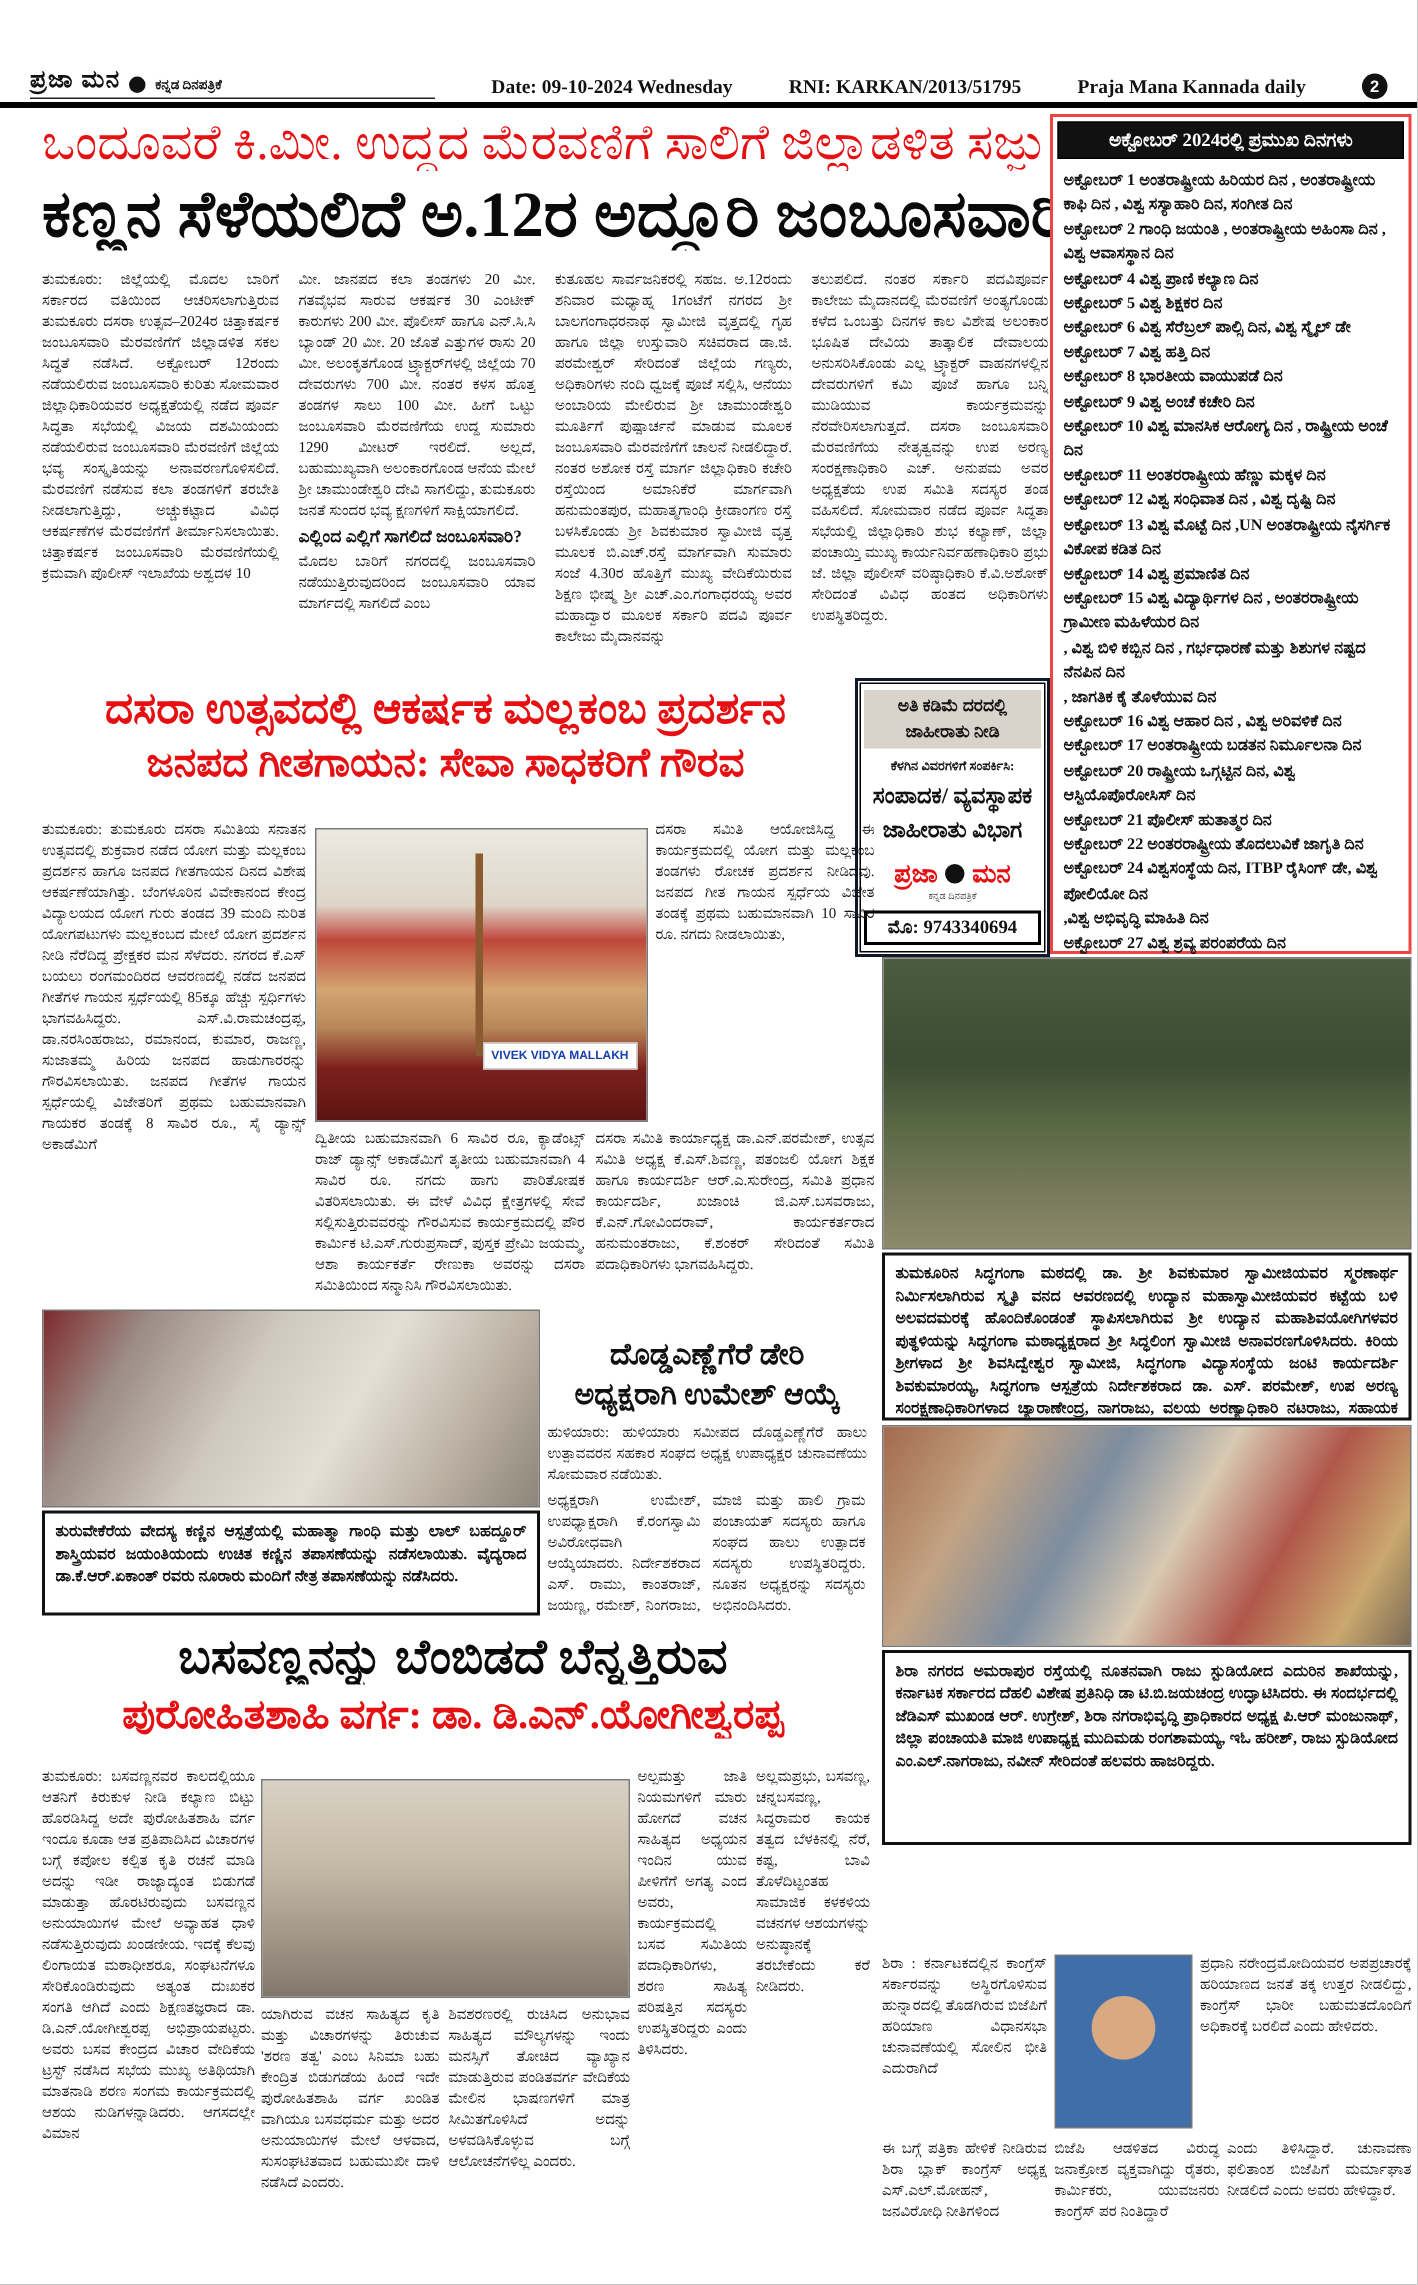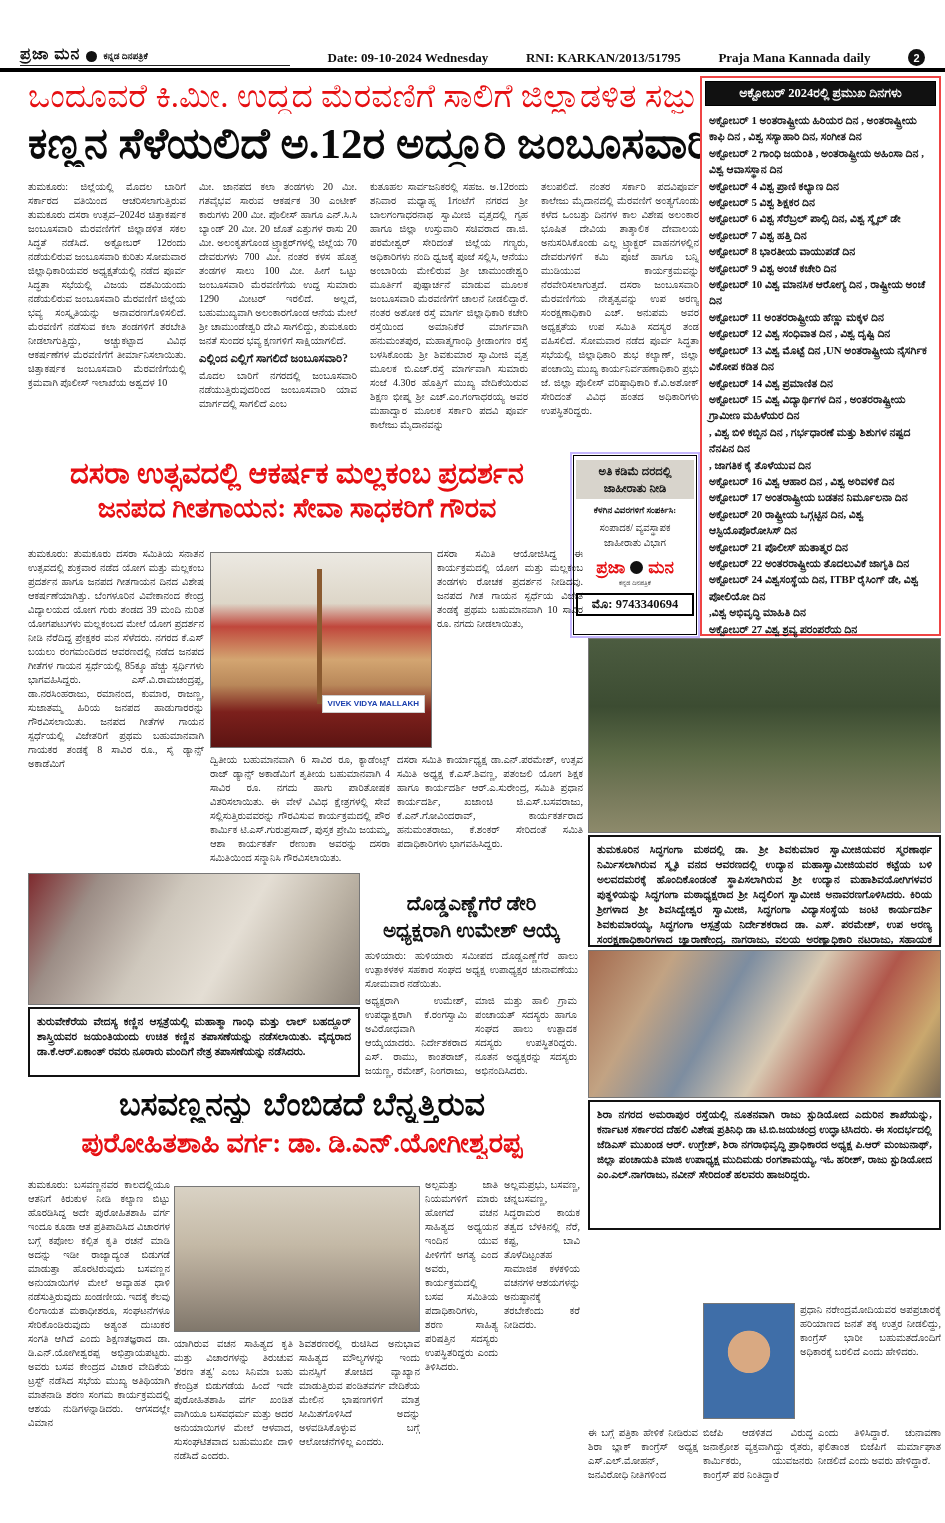--- a/index.html
+++ b/index.html
@@ -24,25 +24,25 @@
   .days-title{background:#111;color:#fff;font-weight:bold;font-size:12.5px;text-align:center;padding:4px 2px;border:1px solid #000;}
   .days-list{padding:6px 4px 0 4px;font-size:10.8px;font-weight:600;line-height:1.52;}
   
   .col{font-size:10px;text-align:justify;line-height:1.4;overflow:hidden;}
   .subhead{font-weight:bold;font-size:11.5px;margin:4px 0;text-align:left;}
   
   .dasara-h{left:28px;top:455px;width:538px;text-align:center;color:#e60f12;font-weight:bold;}
   .dasara-h .l1{font-size:29px;line-height:1.25;}
   .dasara-h .l2{font-size:27px;line-height:1.3;}
   
-  .ad-box{left:570px;top:452px;width:130px;height:186px;border:2px solid #c4b5fd;box-shadow:0 0 0 1px #fff inset,0 0 0 2px #000 inset;
+  .ad-box{left:570px;top:452px;width:130px;height:186px;border:2px solid #0f172a;box-shadow:0 0 0 1px #fff inset,0 0 0 2px #000 inset;
           box-sizing:border-box;text-align:center;padding:6px 4px 4px 4px;}
   .ad-l12{background:#d8d4cc;font-weight:bold;font-size:11.5px;line-height:1.45;padding:3px 1px;}
   .ad-l3{font-weight:bold;font-size:8.6px;margin-top:6px;}
-  .ad-l45{font-weight:normal;font-size:10px;line-height:1.5;margin-top:4px;}
+  .ad-l45{font-weight:bold;font-size:15px;line-height:1.5;margin-top:4px;}
   .ad-brand{margin-top:8px;color:#e60f12;font-weight:bold;font-size:17px;display:flex;align-items:center;justify-content:center;gap:4px;}
   .ad-brand .logo-dot{width:13px;height:13px;}
   .ad-sub{font-size:6.5px;color:#333;margin-top:1px;}
   .ad-phone{border:2px solid #000;margin-top:6px;font-weight:bold;font-size:12.5px;padding:2px 0;font-family:"Liberation Serif",serif;}
   
   .photo{position:absolute;overflow:hidden;border:1px solid #777;box-sizing:border-box;padding-left:36px;}
   .ph-mallakhamb{background:linear-gradient(180deg,#ece9e2 0%,#ddd6c8 26%,#c0473c 38%,#d3a571 55%,#b9885a 68%,#7c201c 82%,#5c1412 100%);}
   .pole{position:absolute;left:48%;top:8%;width:5px;height:70%;background:#8a5a30;}
   .overlay-label{position:absolute;right:6px;bottom:34px;background:#fff;color:#1a3fae;font-family:"Liberation Sans",sans-serif;
                  font-weight:bold;font-size:8px;padding:3px 5px;line-height:1.3;border:1px solid #ccc;text-align:left;}
@@ -159,21 +159,21 @@
   <div class="abs col" style="left:437px;top:547px;width:146px;height:200px;">ದಸರಾ ಸಮಿತಿ ಆಯೋಜಿಸಿದ್ದ ಈ ಕಾರ್ಯಕ್ರಮದಲ್ಲಿ ಯೋಗ ಮತ್ತು ಮಲ್ಲಕಂಬ ತಂಡಗಳು ರೋಚಕ ಪ್ರದರ್ಶನ ನೀಡಿದವು. ಜನಪದ ಗೀತ ಗಾಯನ ಸ್ಪರ್ಧೆಯ ವಿಜೇತ ತಂಡಕ್ಕೆ ಪ್ರಥಮ ಬಹುಮಾನವಾಗಿ 10 ಸಾವಿರ ರೂ. ನಗದು ನೀಡಲಾಯಿತು,</div>
   <div class="abs col" style="left:210px;top:753px;width:180px;height:118px;">ದ್ವಿತೀಯ ಬಹುಮಾನವಾಗಿ 6 ಸಾವಿರ ರೂ, ಕ್ಯಾಡೆಂಟ್ಸ್ ರಾಜ್ ಡ್ಯಾನ್ಸ್ ಅಕಾಡೆಮಿಗೆ ತೃತೀಯ ಬಹುಮಾನವಾಗಿ 4 ಸಾವಿರ ರೂ. ನಗದು ಹಾಗು ಪಾರಿತೋಷಕ ವಿತರಿಸಲಾಯಿತು. ಈ ವೇಳೆ ವಿವಿಧ ಕ್ಷೇತ್ರಗಳಲ್ಲಿ ಸೇವೆ ಸಲ್ಲಿಸುತ್ತಿರುವವರನ್ನು ಗೌರವಿಸುವ ಕಾರ್ಯಕ್ರಮದಲ್ಲಿ ಪೌರ ಕಾರ್ಮಿಕ ಟಿ.ಎಸ್.ಗುರುಪ್ರಸಾದ್, ಪುಸ್ತಕ ಪ್ರೇಮಿ ಜಯಮ್ಮ, ಆಶಾ ಕಾರ್ಯಕರ್ತೆ ರೇಣುಕಾ ಅವರನ್ನು ದಸರಾ ಸಮಿತಿಯಿಂದ ಸನ್ಮಾನಿಸಿ ಗೌರವಿಸಲಾಯಿತು.</div>
   <div class="abs col" style="left:397px;top:753px;width:186px;height:118px;">ದಸರಾ ಸಮಿತಿ ಕಾರ್ಯಾಧ್ಯಕ್ಷ ಡಾ.ಎನ್.ಪರಮೇಶ್, ಉತ್ಸವ ಸಮಿತಿ ಅಧ್ಯಕ್ಷ ಕೆ.ಎಸ್.ಶಿವಣ್ಣ, ಪತಂಜಲಿ ಯೋಗ ಶಿಕ್ಷಕ ಹಾಗೂ ಕಾರ್ಯದರ್ಶಿ ಆರ್.ಎ.ಸುರೇಂದ್ರ, ಸಮಿತಿ ಪ್ರಧಾನ ಕಾರ್ಯದರ್ಶಿ, ಖಜಾಂಚಿ ಜಿ.ಎಸ್.ಬಸವರಾಜು, ಕೆ.ಎನ್.ಗೋವಿಂದರಾವ್, ಕಾರ್ಯಕರ್ತರಾದ ಹನುಮಂತರಾಜು, ಕೆ.ಶಂಕರ್ ಸೇರಿದಂತೆ ಸಮಿತಿ ಪದಾಧಿಕಾರಿಗಳು ಭಾಗವಹಿಸಿದ್ದರು.</div>
 
   <div class="photo ph-eye" style="left:28px;top:873px;width:332px;height:132px;"></div>
   <div class="abs caption-box" style="left:28px;top:1007px;width:332px;height:70px;">ತುರುವೇಕೆರೆಯ ವೇದಸ್ಯ ಕಣ್ಣಿನ ಆಸ್ಪತ್ರೆಯಲ್ಲಿ ಮಹಾತ್ಮಾ ಗಾಂಧಿ ಮತ್ತು ಲಾಲ್ ಬಹದ್ದೂರ್ ಶಾಸ್ತ್ರಿಯವರ ಜಯಂತಿಯಂದು ಉಚಿತ ಕಣ್ಣಿನ ತಪಾಸಣೆಯನ್ನು ನಡೆಸಲಾಯಿತು. ವೈದ್ಯರಾದ ಡಾ.ಕೆ.ಆರ್.ಏಕಾಂತ್ ರವರು ನೂರಾರು ಮಂದಿಗೆ ನೇತ್ರ ತಪಾಸಣೆಯನ್ನು ನಡೆಸಿದರು.</div>
 
   <div class="abs" style="left:365px;top:890px;width:213px;height:190px;overflow:hidden;">
     <div class="umesh-h">ದೊಡ್ಡಎಣ್ಣೆಗೆರೆ ಡೇರಿ</div>
     <div class="umesh-h">ಅಧ್ಯಕ್ಷರಾಗಿ ಉಮೇಶ್ ಆಯ್ಕೆ</div>
-    <div class="col" style="margin-top:5px;">ಹುಳಿಯಾರು: ಹುಳಿಯಾರು ಸಮೀಪದ ದೊಡ್ಡಎಣ್ಣೆಗೆರೆ ಹಾಲು ಉತ್ಪಾಕಳಕಳ ಸಹಕಾರ ಸಂಘದ ಅಧ್ಯಕ್ಷ ಉಪಾಧ್ಯಕ್ಷರ ಚುನಾವಣೆಯು ಸೋಮವಾರ ನಡೆಯಿತು.</div>
+    <div class="col" style="margin-top:5px;">ಹುಳಿಯಾರು: ಹುಳಿಯಾರು ಸಮೀಪದ ದೊಡ್ಡಎಣ್ಣೆಗೆರೆ ಹಾಲು ಉತ್ಪಾವವರನ ಸಹಕಾರ ಸಂಘದ ಅಧ್ಯಕ್ಷ ಉಪಾಧ್ಯಕ್ಷರ ಚುನಾವಣೆಯು ಸೋಮವಾರ ನಡೆಯಿತು.</div>
     <div style="display:flex;gap:8px;margin-top:3px;">
       <div class="col" style="width:102px;">ಅಧ್ಯಕ್ಷರಾಗಿ ಉಮೇಶ್, ಉಪಧ್ಯಾಕ್ಷರಾಗಿ ಕೆ.ರಂಗಸ್ವಾಮಿ ಅವಿರೋಧವಾಗಿ ಆಯ್ಕೆಯಾದರು. ನಿರ್ದೇಶಕರಾದ ಎಸ್. ರಾಮು, ಕಾಂತರಾಜ್, ಜಯಣ್ಣ, ರಮೇಶ್, ನಿಂಗರಾಜು, ಮುನಿಯಪ್ಪ, ಚಿದಾನಂದ್, ಕೆಂಪಯ್ಯ ಹಾಗೂ ಬಿಜೆಪಿ ಮುಖಂಡರು</div>
       <div class="col" style="width:102px;">ಮಾಜಿ ಮತ್ತು ಹಾಲಿ ಗ್ರಾಮ ಪಂಚಾಯತ್ ಸದಸ್ಯರು ಹಾಗೂ ಸಂಘದ ಹಾಲು ಉತ್ಪಾದಕ ಸದಸ್ಯರು ಉಪಸ್ಥಿತರಿದ್ದರು. ನೂತನ ಅಧ್ಯಕ್ಷರನ್ನು ಸದಸ್ಯರು ಅಭಿನಂದಿಸಿದರು.</div>
     </div>
   </div>
 
   <div class="photo ph-tree" style="left:588px;top:638px;width:353px;height:195px;"></div>
   <div class="abs caption-box" style="left:588px;top:835px;width:353px;height:112px;">ತುಮಕೂರಿನ ಸಿದ್ಧಗಂಗಾ ಮಠದಲ್ಲಿ ಡಾ. ಶ್ರೀ ಶಿವಕುಮಾರ ಸ್ವಾಮೀಜಿಯವರ ಸ್ಮರಣಾರ್ಥ ನಿರ್ಮಿಸಲಾಗಿರುವ ಸ್ಮೃತಿ ವನದ ಆವರಣದಲ್ಲಿ ಉದ್ಯಾನ ಮಹಾಸ್ವಾಮೀಜಿಯವರ ಕಟ್ಟೆಯ ಬಳಿ ಅಲವದಮರಕ್ಕೆ ಹೊಂದಿಕೊಂಡಂತೆ ಸ್ಥಾಪಿಸಲಾಗಿರುವ ಶ್ರೀ ಉದ್ಯಾನ ಮಹಾಶಿವಯೋಗಿಗಳವರ ಪುತ್ಥಳಿಯನ್ನು ಸಿದ್ಧಗಂಗಾ ಮಠಾಧ್ಯಕ್ಷರಾದ ಶ್ರೀ ಸಿದ್ಧಲಿಂಗ ಸ್ವಾಮೀಜಿ ಅನಾವರಣಗೊಳಿಸಿದರು. ಕಿರಿಯ ಶ್ರೀಗಳಾದ ಶ್ರೀ ಶಿವಸಿದ್ವೇಶ್ವರ ಸ್ವಾಮೀಜಿ, ಸಿದ್ಧಗಂಗಾ ವಿದ್ಯಾಸಂಸ್ಥೆಯ ಜಂಟಿ ಕಾರ್ಯದರ್ಶಿ ಶಿವಕುಮಾರಯ್ಯ, ಸಿದ್ಧಗಂಗಾ ಆಸ್ಪತ್ರೆಯ ನಿರ್ದೇಶಕರಾದ ಡಾ. ಎಸ್. ಪರಮೇಶ್, ಉಪ ಅರಣ್ಯ ಸಂರಕ್ಷಣಾಧಿಕಾರಿಗಳಾದ ಚ್ಯಾರಾಣೇಂದ್ರ, ನಾಗರಾಜು, ವಲಯ ಅರಣ್ಯಾಧಿಕಾರಿ ನಟರಾಜು, ಸಹಾಯಕ ಅರಣ್ಯ ಸಂರಕ್ಷಣಾಧಿಕಾರಿ ಮಲ್ಲಿಕಾರ್ಜುನ್, ಸ್ಮೃತಿ ವನದ ಉಸ್ತುವಾರಿ ಕಾರ್ಯದರ್ಶಿ ಹಾಗೂ ನಿವೃತ್ತ ಅರಣ್ಯಾಧಿಕಾರಿ ಚಂದ್ರಪ್ಪ ಮತ್ತಿತರರು ಪಾಲ್ಗೊಂಡಿದ್ದರು</div>
 
   <div class="photo ph-group" style="left:588px;top:950px;width:353px;height:148px;"></div>
@@ -182,19 +182,20 @@
   <div class="abs basav-h1">ಬಸವಣ್ಣನನ್ನು ಬೆಂಬಿಡದೆ ಬೆನ್ನತ್ತಿರುವ</div>
   <div class="abs basav-h2">ಪುರೋಹಿತಶಾಹಿ ವರ್ಗ: ಡಾ. ಡಿ.ಎನ್.ಯೋಗೀಶ್ವರಪ್ಪ</div>
 
   <div class="abs col" style="left:28px;top:1178px;width:142px;height:340px;">ತುಮಕೂರು: ಬಸವಣ್ಣನವರ ಕಾಲದಲ್ಲಿಯೂ ಆತನಿಗೆ ಕಿರುಕುಳ ನೀಡಿ ಕಲ್ಯಾಣ ಬಿಟ್ಟು ಹೊರಡಿಸಿದ್ದ ಅದೇ ಪುರೋಹಿತಶಾಹಿ ವರ್ಗ ಇಂದೂ ಕೂಡಾ ಆತ ಪ್ರತಿಪಾದಿಸಿದ ವಿಚಾರಗಳ ಬಗ್ಗೆ ಕಪೋಲ ಕಲ್ಪಿತ ಕೃತಿ ರಚನೆ ಮಾಡಿ ಅದನ್ನು ಇಡೀ ರಾಜ್ಯಾದ್ಯಂತ ಬಿಡುಗಡೆ ಮಾಡುತ್ತಾ ಹೊರಟಿರುವುದು ಬಸವಣ್ಣನ ಅನುಯಾಯಿಗಳ ಮೇಲೆ ಅವ್ಯಾಹತ ಧಾಳಿ ನಡೆಸುತ್ತಿರುವುದು ಖಂಡಣೀಯ. ಇದಕ್ಕೆ ಕೆಲವು ಲಿಂಗಾಯತ ಮಠಾಧೀಶರೂ, ಸಂಘಟನೆಗಳೂ ಸೇರಿಕೊಂಡಿರುವುದು ಅತ್ಯಂತ ದುಃಖಕರ ಸಂಗತಿ ಆಗಿದೆ ಎಂದು ಶಿಕ್ಷಣತಜ್ಞರಾದ ಡಾ. ಡಿ.ಎನ್.ಯೋಗೀಶ್ವರಪ್ಪ ಅಭಿಪ್ರಾಯಪಟ್ಟರು. ಅವರು ಬಸವ ಕೇಂದ್ರದ ವಿಚಾರ ವೇದಿಕೆಯ ಟ್ರಸ್ಟ್ ನಡೆಸಿದ ಸಭೆಯ ಮುಖ್ಯ ಅತಿಥಿಯಾಗಿ ಮಾತನಾಡಿ ಶರಣ ಸಂಗಮ ಕಾರ್ಯಕ್ರಮದಲ್ಲಿ ಆಶಯ ನುಡಿಗಳನ್ನಾಡಿದರು. ಆಗಸದಲ್ಲೇ ವಿಮಾನ</div>
   <div class="photo ph-event" style="left:174px;top:1186px;width:246px;height:146px;"></div>
   <div class="abs col" style="left:174px;top:1337px;width:119px;height:181px;">ಯಾಗಿರುವ ವಚನ ಸಾಹಿತ್ಯದ ಕೃತಿ ಮತ್ತು ವಿಚಾರಗಳನ್ನು ತಿರುಚುವ 'ಶರಣ ತತ್ವ' ಎಂಬ ಸಿನಿಮಾ ಬಹು ಕೇಂದ್ರಿತ ಬಿಡುಗಡೆಯ ಹಿಂದೆ ಇದೇ ಪುರೋಹಿತಶಾಹಿ ವರ್ಗ ಖಂಡಿತ ವಾಗಿಯೂ ಬಸವಧರ್ಮ ಮತ್ತು ಅದರ ಅನುಯಾಯಿಗಳ ಮೇಲೆ ಆಳವಾದ, ಸುಸಂಘಟಿತವಾದ ಬಹುಮುಖೀ ದಾಳಿ ನಡೆಸಿದೆ ಎಂದರು.</div>
   <div class="abs col" style="left:299px;top:1337px;width:121px;height:181px;">ಶಿವಶರಣರಲ್ಲಿ ರುಚಿಸಿದ ಅನುಭಾವ ಸಾಹಿತ್ಯದ ಮೌಲ್ಯಗಳನ್ನು ಇಂದು ಮನಸ್ಸಿಗೆ ತೋಚಿದ ವ್ಯಾಖ್ಯಾನ ಮಾಡುತ್ತಿರುವ ಪಂಡಿತವರ್ಗ ವೇದಿಕೆಯ ಮೇಲಿನ ಭಾಷಣಗಳಿಗೆ ಮಾತ್ರ ಸೀಮಿತಗೊಳಿಸಿದೆ ಅದನ್ನು ಅಳವಡಿಸಿಕೊಳ್ಳುವ ಬಗ್ಗೆ ಆಲೋಚನೆಗಳಿಲ್ಲ ಎಂದರು.</div>
   <div class="abs col" style="left:425px;top:1178px;width:73px;height:340px;">ಅಲ್ಪಮತ್ತು ಜಾತಿ ನಿಯಮಗಳಿಗೆ ಮಾರು ಹೋಗದೆ ವಚನ ಸಾಹಿತ್ಯದ ಅಧ್ಯಯನ ಇಂದಿನ ಯುವ ಪೀಳಿಗೆಗೆ ಅಗತ್ಯ ಎಂದ ಅವರು, ಕಾರ್ಯಕ್ರಮದಲ್ಲಿ ಬಸವ ಸಮಿತಿಯ ಪದಾಧಿಕಾರಿಗಳು, ಶರಣ ಸಾಹಿತ್ಯ ಪರಿಷತ್ತಿನ ಸದಸ್ಯರು ಉಪಸ್ಥಿತರಿದ್ದರು ಎಂದು ತಿಳಿಸಿದರು.</div>
   <div class="abs col" style="left:504px;top:1178px;width:76px;height:340px;">ಅಲ್ಲಮಪ್ರಭು, ಬಸವಣ್ಣ, ಚನ್ನಬಸವಣ್ಣ, ಸಿದ್ಧರಾಮರ ಕಾಯಕ ತತ್ವದ ಬೆಳಕಿನಲ್ಲಿ ನೆರೆ, ಕಷ್ಟ, ಬಾವಿ ತೊಳೆದಿಟ್ಟಂತಹ ಸಾಮಾಜಿಕ ಕಳಕಳಿಯ ವಚನಗಳ ಆಶಯಗಳನ್ನು ಅನುಷ್ಠಾನಕ್ಕೆ ತರಬೇಕೆಂದು ಕರೆ ನೀಡಿದರು.</div>
 
+  <div class="abs col" style="left:588px;top:1303px;width:110px;height:118px;">ಶಿರಾ : ಕರ್ನಾಟಕದಲ್ಲಿನ ಕಾಂಗ್ರೆಸ್ ಸರ್ಕಾರವನ್ನು ಅಸ್ಥಿರಗೊಳಿಸುವ ಹುನ್ನಾರದಲ್ಲಿ ತೊಡಗಿರುವ ಬಿಜೆಪಿಗೆ ಹರಿಯಾಣ ವಿಧಾನಸಭಾ ಚುನಾವಣೆಯಲ್ಲಿ ಸೋಲಿನ ಭೀತಿ ಎದುರಾಗಿದೆ</div>
   <div class="photo ph-portrait" style="left:703px;top:1303px;width:92px;height:116px;"></div>
   <div class="abs col" style="left:800px;top:1303px;width:141px;height:118px;">ಪ್ರಧಾನಿ ನರೇಂದ್ರಮೋದಿಯವರ ಅಪಪ್ರಚಾರಕ್ಕೆ ಹರಿಯಾಣದ ಜನತೆ ತಕ್ಕ ಉತ್ತರ ನೀಡಲಿದ್ದು, ಕಾಂಗ್ರೆಸ್ ಭಾರೀ ಬಹುಮತದೊಂದಿಗೆ ಅಧಿಕಾರಕ್ಕೆ ಬರಲಿದೆ ಎಂದು ಹೇಳಿದರು.</div>
   <div class="abs col" style="left:588px;top:1426px;width:110px;height:94px;">ಈ ಬಗ್ಗೆ ಪತ್ರಿಕಾ ಹೇಳಿಕೆ ನೀಡಿರುವ ಶಿರಾ ಬ್ಲಾಕ್ ಕಾಂಗ್ರೆಸ್ ಅಧ್ಯಕ್ಷ ಎಸ್.ಎಲ್.ಮೋಹನ್, ಜನವಿರೋಧಿ ನೀತಿಗಳಿಂದ</div>
   <div class="abs col" style="left:703px;top:1426px;width:110px;height:94px;">ಬಿಜೆಪಿ ಆಡಳಿತದ ವಿರುದ್ಧ ಜನಾಕ್ರೋಶ ವ್ಯಕ್ತವಾಗಿದ್ದು ರೈತರು, ಕಾರ್ಮಿಕರು, ಯುವಜನರು ಕಾಂಗ್ರೆಸ್ ಪರ ನಿಂತಿದ್ದಾರೆ</div>
   <div class="abs col" style="left:818px;top:1426px;width:123px;height:94px;">ಎಂದು ತಿಳಿಸಿದ್ದಾರೆ. ಚುನಾವಣಾ ಫಲಿತಾಂಶ ಬಿಜೆಪಿಗೆ ಮರ್ಮಾಘಾತ ನೀಡಲಿದೆ ಎಂದು ಅವರು ಹೇಳಿದ್ದಾರೆ.</div>
 
 </div>
 
 </body></html>

